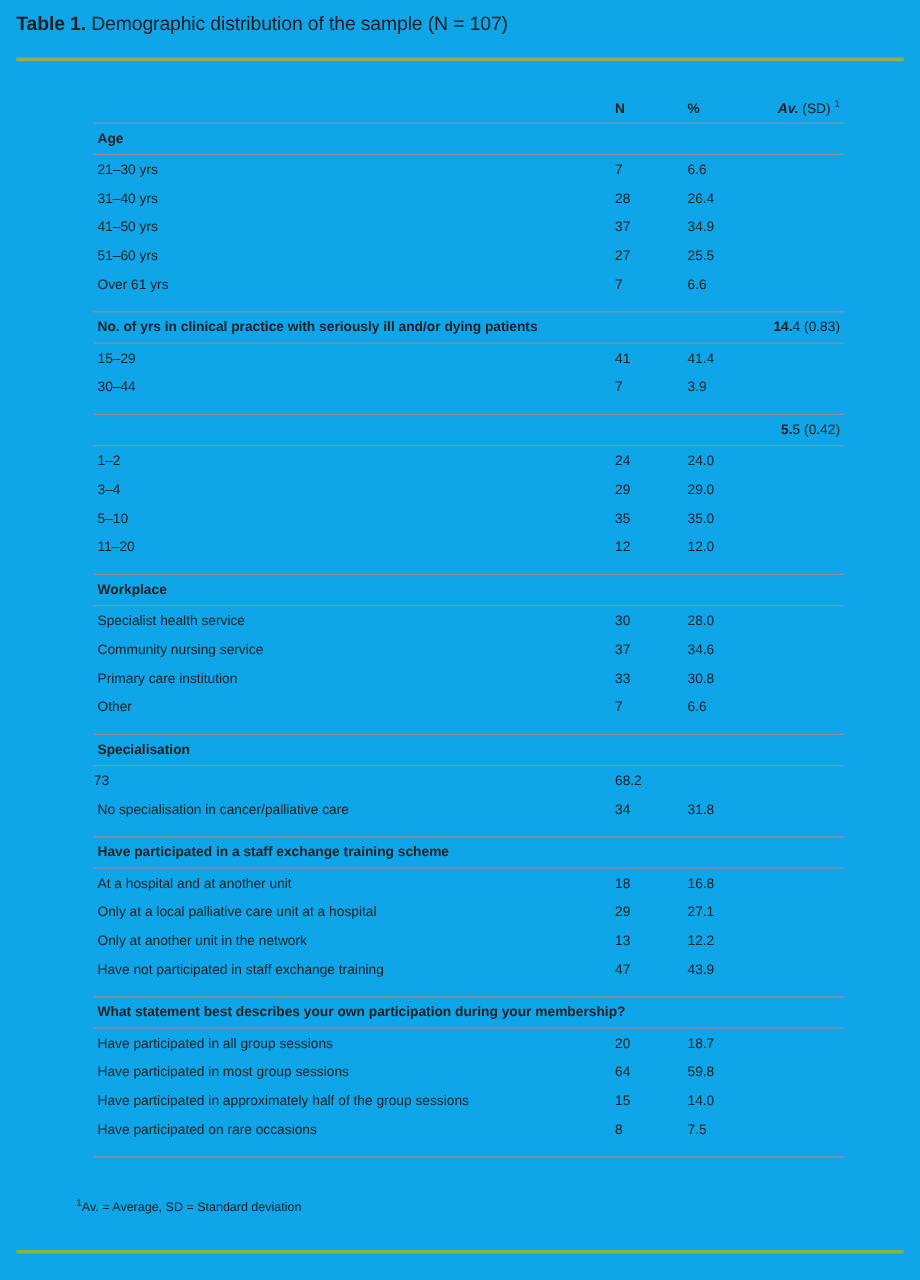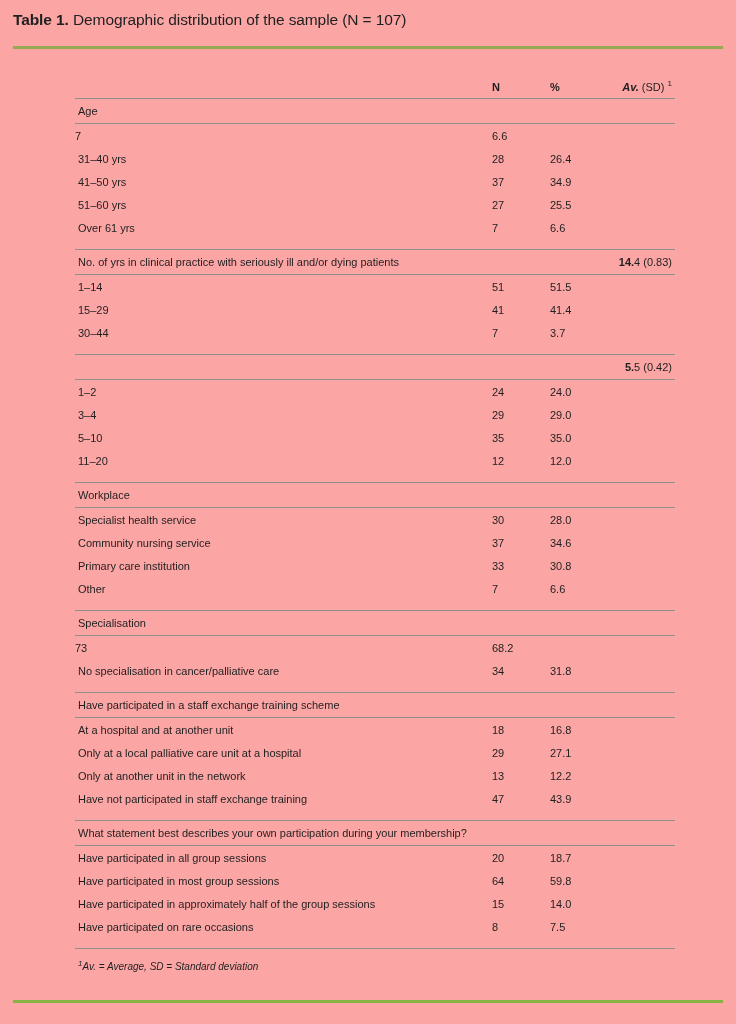--- a/index.html
+++ b/index.html
@@ -1,39 +1,39 @@
 <!DOCTYPE html>
 <html style="--rule-top: #98a853; --rule-bottom: #86b343; --line: #8f8f8f; --text: #1f1f1f;"><head>
 <meta charset="utf-8">
 <style>
   :root{
     --rule-top:#98a853; --rule-bottom:#86b343; --line:#8f8f8f; --text:#1f1f1f;
   }
   *{margin:0;padding:0;box-sizing:border-box;}
   html,body{background:#ffffff;}
   body{width:736px;height:1024px;font-family:"Liberation Sans",sans-serif;color:var(--text);}
-  .page{position:relative;width:736px;height:1024px;background:#fca5a5;overflow:hidden;}
+  .page{position:relative;width:736px;height:1024px;background:#0ea5e9;overflow:hidden;}
   .title{position:absolute;left:13px;top:11px;font-size:15.5px;letter-spacing:-0.1px;}
   .title .b{font-weight:700;}
   .rule{position:absolute;left:13px;width:710px;height:3px;}
   .rule.top{top:46px;background:var(--rule-top);}
   .rule.bottom{top:1000px;background:var(--rule-bottom);}
   .table{position:absolute;left:75px;top:75px;width:600px;font-size:11px;}
   .grid-row{display:grid;grid-template-columns:417px 58px 60px 65px;align-items:center;}
   .colhead{height:24px;border-bottom:1px solid var(--line);font-weight:700;}
   .colhead .av-cell{font-weight:400;}
   .colhead .av-cell b{font-weight:700;font-style:italic;}
   .av-cell{grid-column:4;text-align:right;padding-right:3px;white-space:nowrap;}
   .section{border-bottom:1px solid var(--line);padding-bottom:10px;}
   .sec-head{height:25px;border-bottom:1px solid var(--line);}
-  .sec-head .label{grid-column:1/4;font-weight:400;}
+  .sec-head .label{grid-column:1/4;font-weight:700;}
   .data-row{height:23px;}
   .label{padding-left:3px;}
   sup{font-size:8px;vertical-align:super;line-height:0;}
-  .footnote{position:absolute;left:78px;top:961px;font-size:10px;font-style:italic;}
+  .footnote{position:absolute;left:61px;top:961px;font-size:10px;}
 </style>
 </head>
 <body>
 
 <div class="page">
 
   <div class="title">
     <span class="b">Table 1.</span><span> Demographic distribution of the sample (N = 107)</span>
   </div>
 
@@ -46,20 +46,21 @@
       <span>%</span>
       <span class="av-cell"><b>Av.</b><span> (SD) </span><sup>1</sup></span>
     </div>
     <div id="sections">
         <div class="section">
           <div class="grid-row sec-head">
             <span class="label">Age</span>
             <span class="av-cell"></span>
           </div>
           <div class="grid-row data-row">
+            <span class="label">21–30 yrs</span>
             <span>7</span>
             <span>6.6</span>
           </div>
           <div class="grid-row data-row">
             <span class="label">31–40 yrs</span>
             <span>28</span>
             <span>26.4</span>
           </div>
           <div class="grid-row data-row">
             <span class="label">41–50 yrs</span>
@@ -76,33 +77,28 @@
             <span>7</span>
             <span>6.6</span>
           </div>
         </div>
         <div class="section">
           <div class="grid-row sec-head">
             <span class="label">No. of yrs in clinical practice with seriously ill and/or dying patients</span>
             <span class="av-cell"><b>14.</b><span>4 (0.83)</span></span>
           </div>
           <div class="grid-row data-row">
-            <span class="label">1–14</span>
-            <span>51</span>
-            <span>51.5</span>
-          </div>
-          <div class="grid-row data-row">
             <span class="label">15–29</span>
             <span>41</span>
             <span>41.4</span>
           </div>
           <div class="grid-row data-row">
             <span class="label">30–44</span>
             <span>7</span>
-            <span>3.7</span>
+            <span>3.9</span>
           </div>
         </div>
         <div class="section">
           <div class="grid-row sec-head">
             <span class="av-cell"><b>5.</b><span>5 (0.42)</span></span>
           </div>
           <div class="grid-row data-row">
             <span class="label">1–2</span>
             <span>24</span>
             <span>24.0</span>

